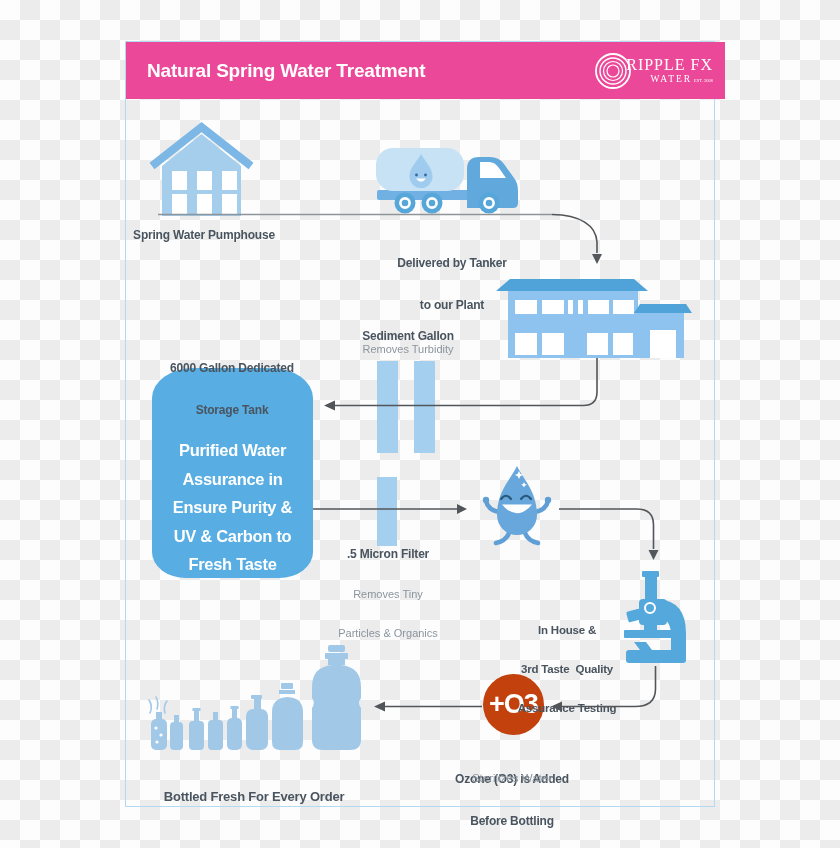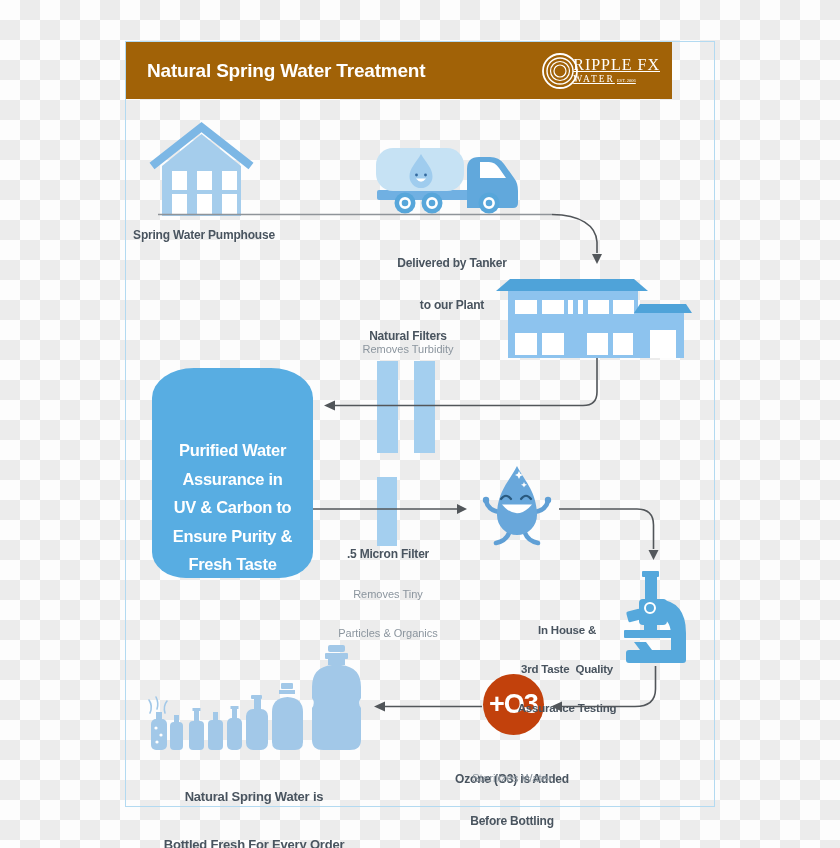--- a/index.html
+++ b/index.html
@@ -5,26 +5,26 @@
   html,body{margin:0;padding:0;}
   body{
     width:840px;height:848px;overflow:hidden;
     font-family:"Liberation Sans","DejaVu Sans",sans-serif;
     background-image:repeating-conic-gradient(#ececec 0% 25%, #fdfdfd 0% 50%);
     background-size:40px 40px;
   }
   .stage{position:relative;width:840px;height:848px;}
   .card{position:absolute;left:125px;top:41px;width:588px;height:764px;
     border:1.5px solid #b3daf1;background:transparent;}
-  .topbar{position:absolute;left:126px;top:42px;width:546px;height:57px;
-    background:#a16207;display:flex;align-items:center;justify-content:space-between;
+  .topbar{position:absolute;left:126px;top:42px;width:599px;height:57px;
+    background:#ec4899;display:flex;align-items:center;justify-content:space-between;
     padding:0 12px 0 21px;box-sizing:border-box;z-index:2;}
   .title{font-size:19px;font-weight:bold;color:#fff;letter-spacing:-0.2px;margin:0;}
   .logo{display:flex;align-items:center;color:#fff;}
-  .logo-txt{text-align:left;margin-left:-7px;line-height:1;text-decoration:underline;}
+  .logo-txt{text-align:right;margin-left:-7px;line-height:1;}
   .logo-l1{font-family:"Liberation Serif","DejaVu Serif",serif;font-size:16px;letter-spacing:1px;}
   .logo-l2{font-family:"Liberation Serif","DejaVu Serif",serif;font-size:9.5px;letter-spacing:2px;margin-top:2px;}
   .logo-est{font-size:4.5px;letter-spacing:0;margin-left:2px;}
   .abs{position:absolute;}
   .ctr{transform:translateX(-50%);text-align:center;white-space:pre;}
   .cap{font-size:12px;font-weight:bold;color:#49545f;line-height:14px;letter-spacing:-0.2px;z-index:4;}
   .sub{font-size:11px;font-weight:normal;color:#8b959e;line-height:13px;z-index:4;}
   .tank{position:absolute;left:152px;top:368px;width:161px;height:210px;background:#58ade2;
     border-radius:42px 42px 34px 34px / 30px 30px 26px 26px;z-index:1;}
   .tank-text{position:absolute;left:152px;top:416px;width:161px;text-align:center;
@@ -114,31 +114,35 @@
       <rect x="21" y="58" width="22" height="22"></rect>
         <rect x="48" y="58" width="22" height="22"></rect>
       <rect x="93" y="58" width="21" height="22"></rect>
         <rect x="119" y="58" width="20" height="22"></rect>
     </g>
     <polygon points="140,38 146,29 192,29 198,38" fill="#4fa3d9"></polygon>
     <rect x="144" y="38" width="46" height="45" fill="#8dc3ee"></rect>
     <rect x="156" y="55" width="26" height="28" fill="#fff"></rect>
   </svg>
 
-  <div class="abs ctr cap" style="left:408px;top:329px">Natural Filters</div>
+  <div class="abs ctr cap" style="left:408px;top:329px">Sediment Gallon</div>
   <div class="abs ctr sub" style="left:408px;top:343px">Removes Turbidity</div>
   <div class="bar" style="left:377px;top:361px;width:21px;height:92px"></div>
   <div class="bar" style="left:414px;top:361px;width:21px;height:92px"></div>
 
+  <div class="abs ctr cap" style="left:232px;top:333px">
+    <div>6000 Gallon Dedicated</div>
+    <div>Storage Tank</div>
+  </div>
   <div class="tank"></div>
   <div class="tank-text">
     <div>Purified Water</div>
     <div>Assurance in</div>
+    <div>Ensure Purity &amp;</div>
     <div>UV &amp; Carbon to</div>
-    <div>Ensure Purity &amp;</div>
     <div>Fresh Taste</div>
   </div>
 
   <div class="bar" style="left:377px;top:477px;width:20px;height:69px"></div>
   <div class="abs ctr cap" style="left:388px;top:547px">.5 Micron Filter</div>
   <div class="abs ctr sub" style="left:388px;top:562px">
     <div>Removes Tiny</div>
     <div>Particles &amp; Organics</div>
   </div>
 
@@ -224,21 +228,20 @@
         </g>
       <g>
           <rect x="188" y="7" width="17" height="7" rx="2"></rect>
           <rect x="185" y="15" width="23" height="6" rx="1"></rect>
           <rect x="188" y="21" width="17" height="6"></rect>
           <path d="M 172 49 Q 172 29 192 27 L 201 27 Q 221 29 221 49 L 221 60 q -3.5 5 0 10 L 221 102 Q 221 112 210 112 L 183 112 Q 172 112 172 102 L 172 70 q 3.5 -5 0 -10 Z"></path>
         </g>
     </g>
   </svg>
   <div class="abs ctr cap" style="left:254px;top:757px;font-size:13px;line-height:16px">
-    <div>Natural Spring Water is</div>
     <div>Bottled Fresh For Every Order</div>
   </div>
 
   <svg class="arrows" width="840" height="848" viewBox="0 0 840 848">
     <path d="M 158 214.5 H 552" fill="none" stroke="#8f9499" stroke-width="1.4"></path>
     <g fill="none" stroke="#52565a" stroke-width="1.6">
       <path d="M 552 214.5 C 580 215 596 225 597 242 L 597 253"></path>
       <path d="M 597 358 L 597 392 Q 597 405.5 583 405.5 L 335 405.5"></path>
       <path d="M 313 509 H 457"></path>
       <path d="M 559 509 H 637 Q 653.5 509 653.5 525 L 653.5 549"></path>

